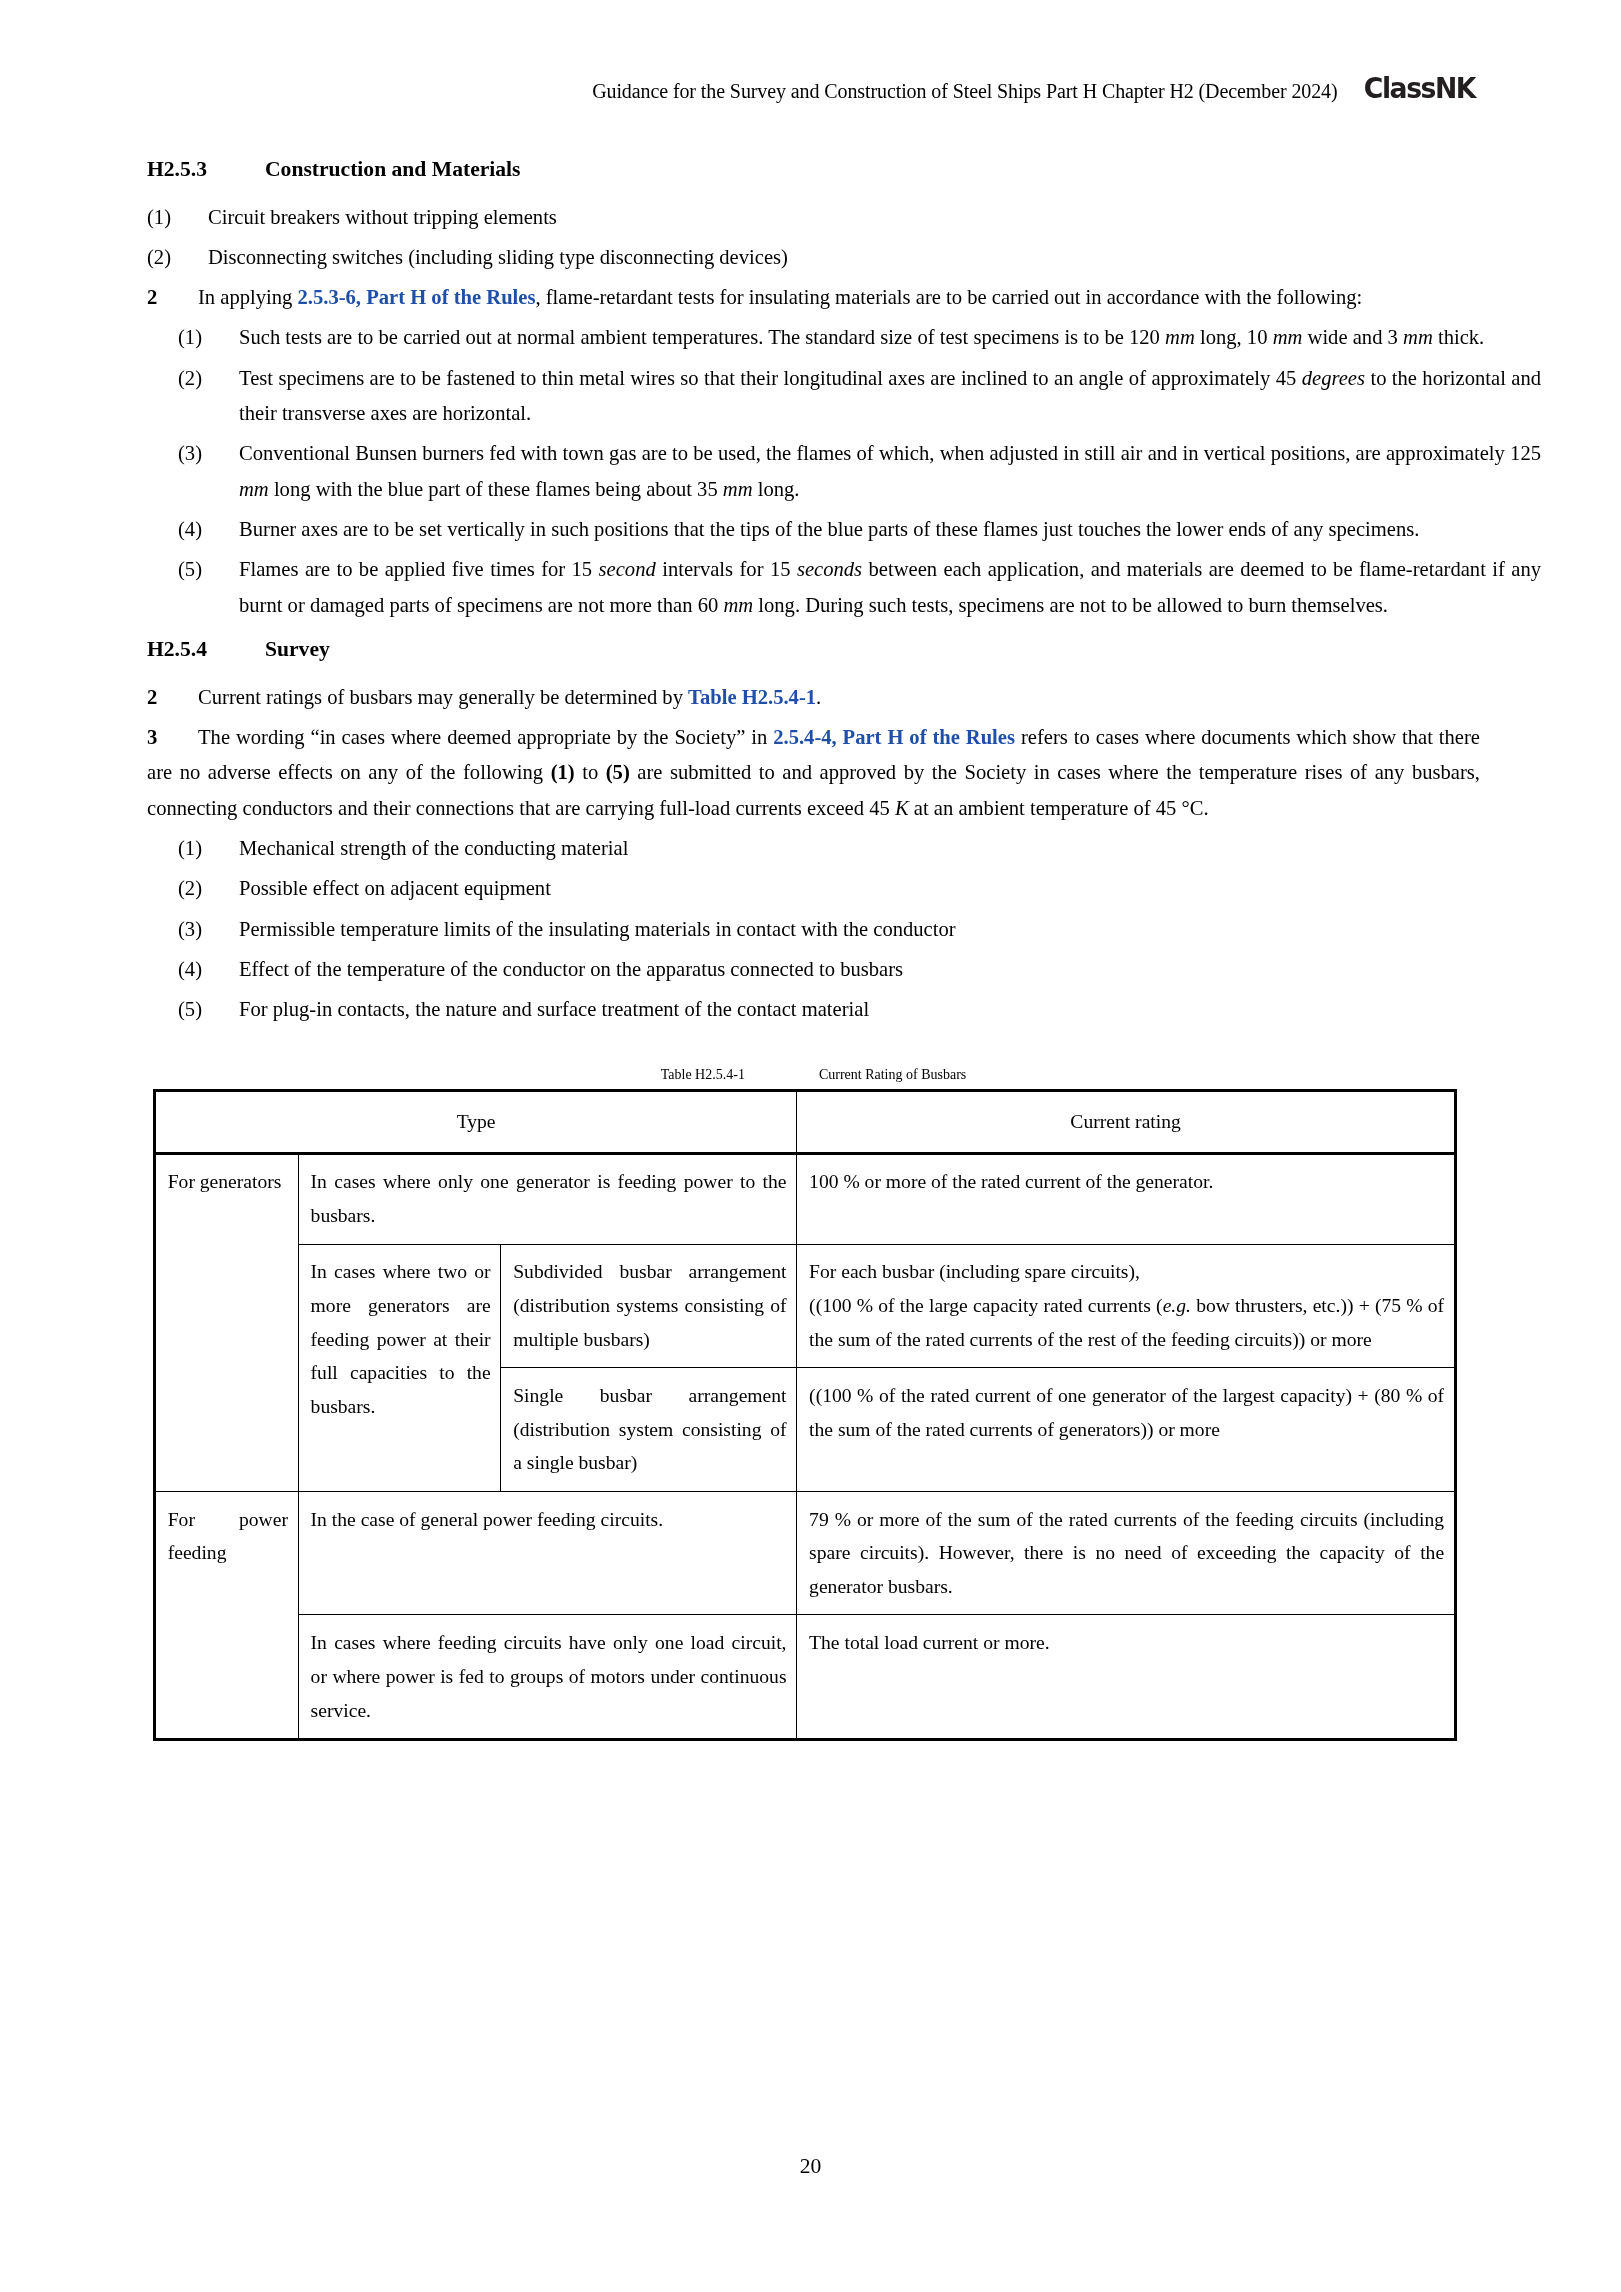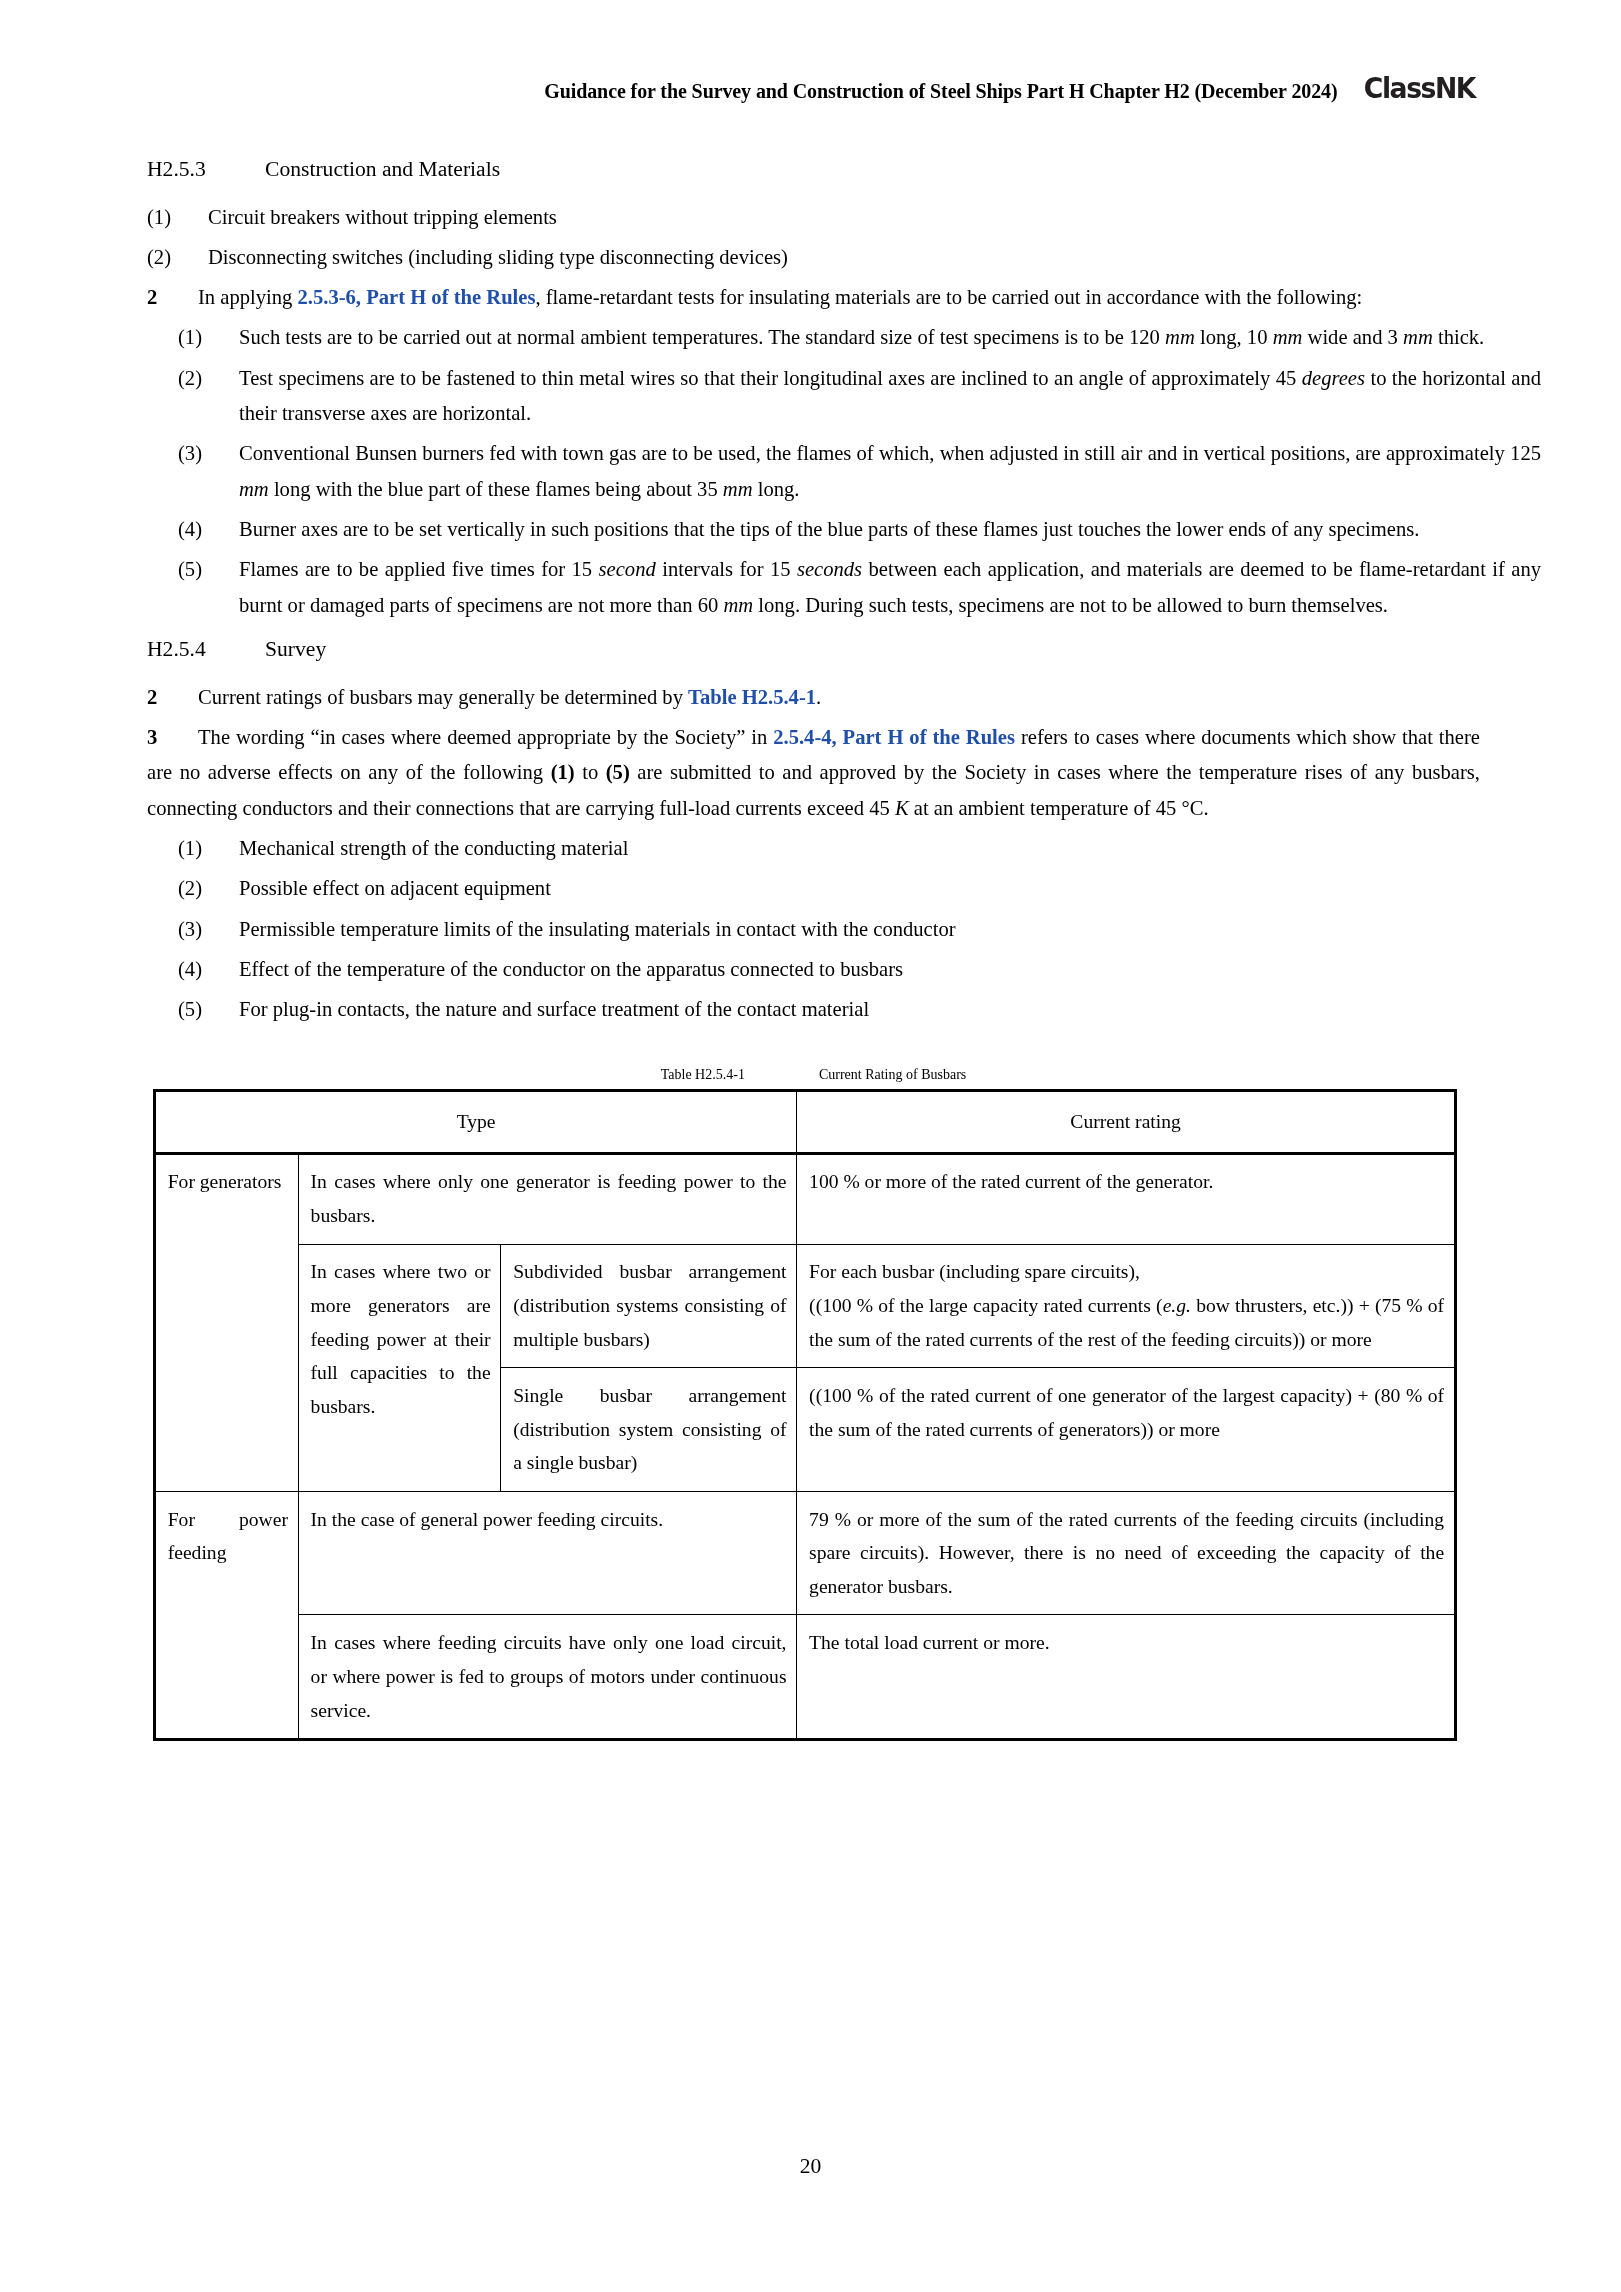--- a/index.html
+++ b/index.html
@@ -29,21 +29,21 @@
     position: absolute;
     left: 147px;
     top: 71px;
     width: 1333px;
     display: flex;
     align-items: baseline;
     justify-content: flex-end;
   }
   .header-title {
     font-size: 20px;
-    font-weight: bold;
+    font-weight: normal;
     letter-spacing: -0.1px;
     white-space: nowrap;
   }
   .header-logo {
     margin-left: 21.6px;
     font-family: "DejaVu Sans", "Liberation Sans", sans-serif;
     font-size: 29px;
     font-weight: bold;
     letter-spacing: -1.6px;
     color: #231f20;
@@ -54,21 +54,21 @@
   
   .content {
     position: absolute;
     left: 147px;
     top: 157px;
     width: 1333px;
   }
 
   .sec-head {
     font-size: 21.6px;
-    font-weight: normal;
+    font-weight: bold;
     margin: 0 0 17.6px 0;
     display: flex;
   }
   .sec-head .num { width: 118px; flex: 0 0 118px; }
   .sec-head .ttl { }
 
   .para {
     font-size: 20.6px;
     line-height: 1.72;
     margin: 0 0 4.9px 0;

